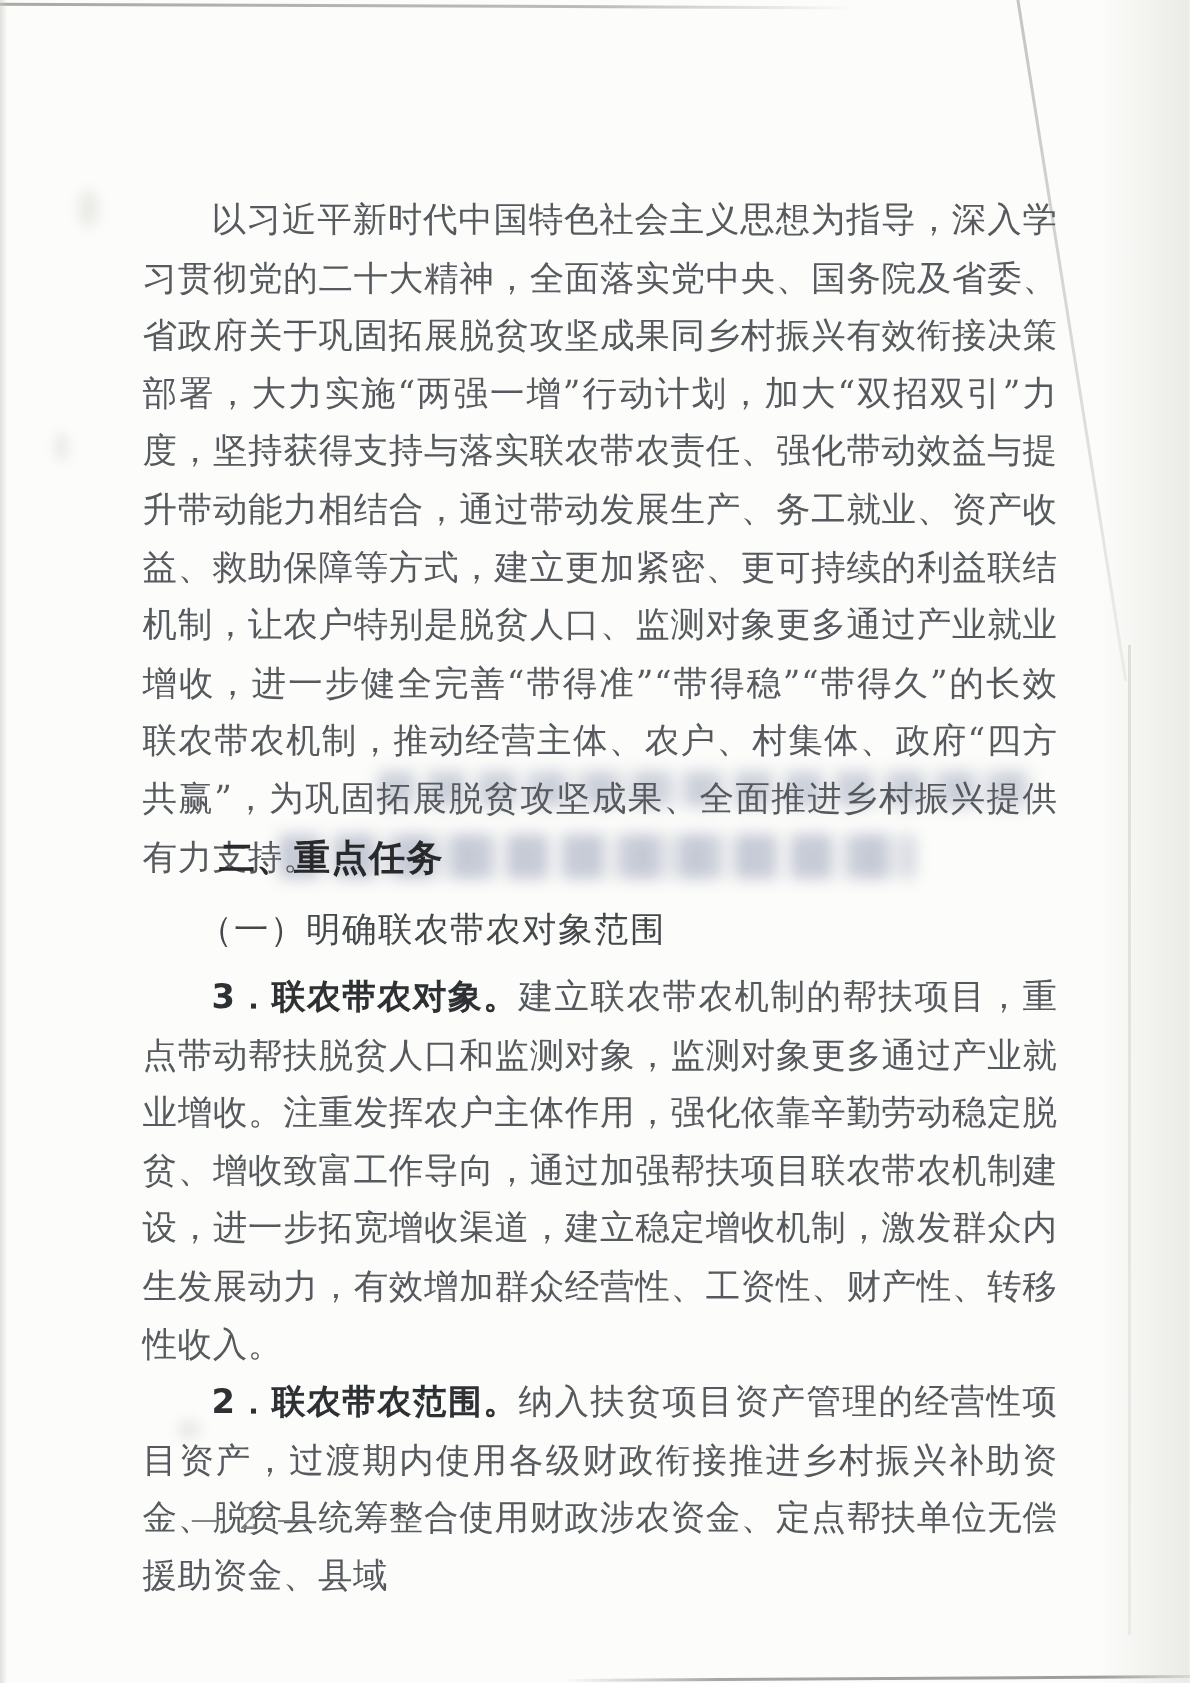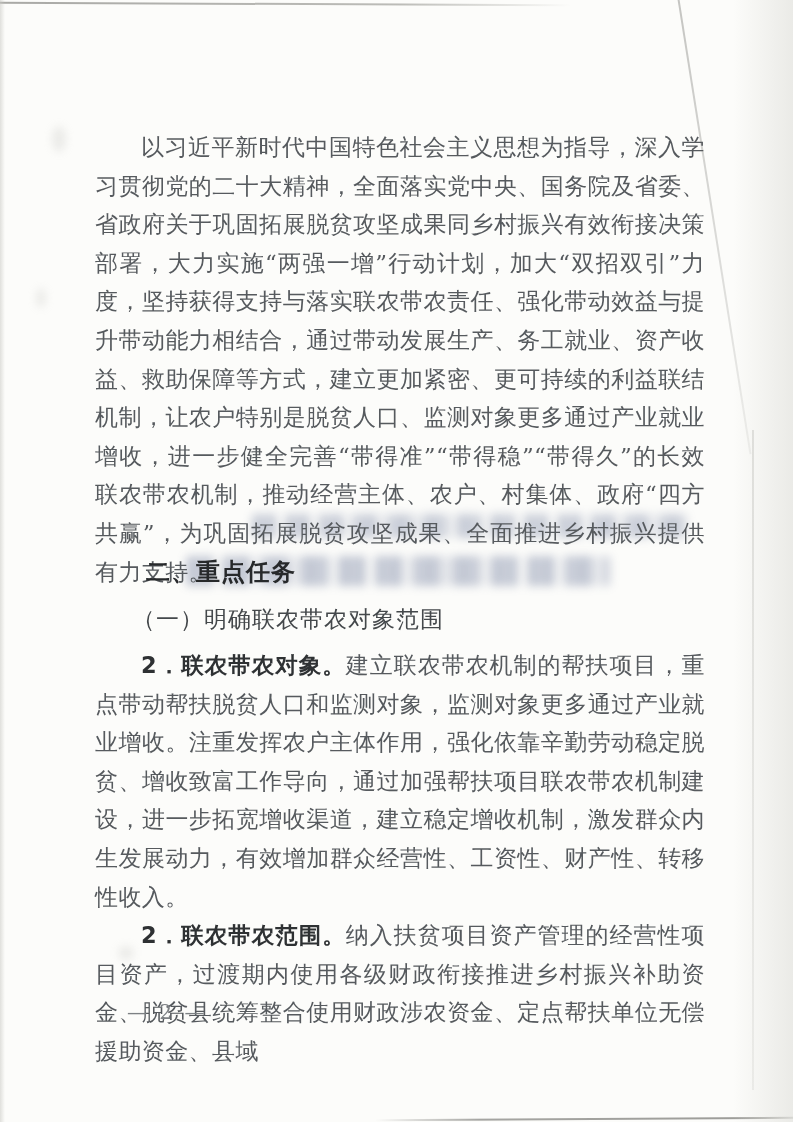--- a/index.html
+++ b/index.html
@@ -101,19 +101,19 @@
   <div class="smudge s3"></div>
   <div class="bleed row1"></div>
   <div class="bleed row2"></div>
 
   <p class="textblock para-intro">以习近平新时代中国特色社会主义思想为指导，深入学习贯彻党的二十大精神，全面落实党中央、国务院及省委、省政府关于巩固拓展脱贫攻坚成果同乡村振兴有效衔接决策部署，大力实施“两强一增”行动计划，加大“双招双引”力度，坚持获得支持与落实联农带农责任、强化带动效益与提升带动能力相结合，通过带动发展生产、务工就业、资产收益、救助保障等方式，建立更加紧密、更可持续的利益联结机制，让农户特别是脱贫人口、监测对象更多通过产业就业增收，进一步健全完善“带得准”“带得稳”“带得久”的长效联农带农机制，推动经营主体、农户、村集体、政府“四方共赢”，为巩固拓展脱贫攻坚成果、全面推进乡村振兴提供有力支持。</p>
 
   <h2 class="section-heading">二、重点任务</h2>
 
   <h3 class="subsection-heading">（一）明确联农带农对象范围</h3>
 
-  <p class="textblock item-1"><span class="runin">2．联农带农对象。</span><span>建立联农带农机制的帮扶项目，重点带动帮扶脱贫人口和监测对象，监测对象更多通过产业就业增收。注重发挥农户主体作用，强化依靠辛勤劳动稳定脱贫、增收致富工作导向，通过加强帮扶项目联农带农机制建设，进一步拓宽增收渠道，建立稳定增收机制，激发群众内生发展动力，有效增加群众经营性、工资性、财产性、转移性收入。</span></p>
+  <p class="textblock item-1"><span class="runin">3．联农带农对象。</span><span>建立联农带农机制的帮扶项目，重点带动帮扶脱贫人口和监测对象，监测对象更多通过产业就业增收。注重发挥农户主体作用，强化依靠辛勤劳动稳定脱贫、增收致富工作导向，通过加强帮扶项目联农带农机制建设，进一步拓宽增收渠道，建立稳定增收机制，激发群众内生发展动力，有效增加群众经营性、工资性、财产性、转移性收入。</span></p>
 
   <p class="textblock item-2"><span class="runin">2．联农带农范围。</span><span>纳入扶贫项目资产管理的经营性项目资产，过渡期内使用各级财政衔接推进乡村振兴补助资金、脱贫县统筹整合使用财政涉农资金、定点帮扶单位无偿援助资金、县域</span></p>
 
   <div class="pagenum">— 2 —</div>
 
 </div>
 
 </body></html>

